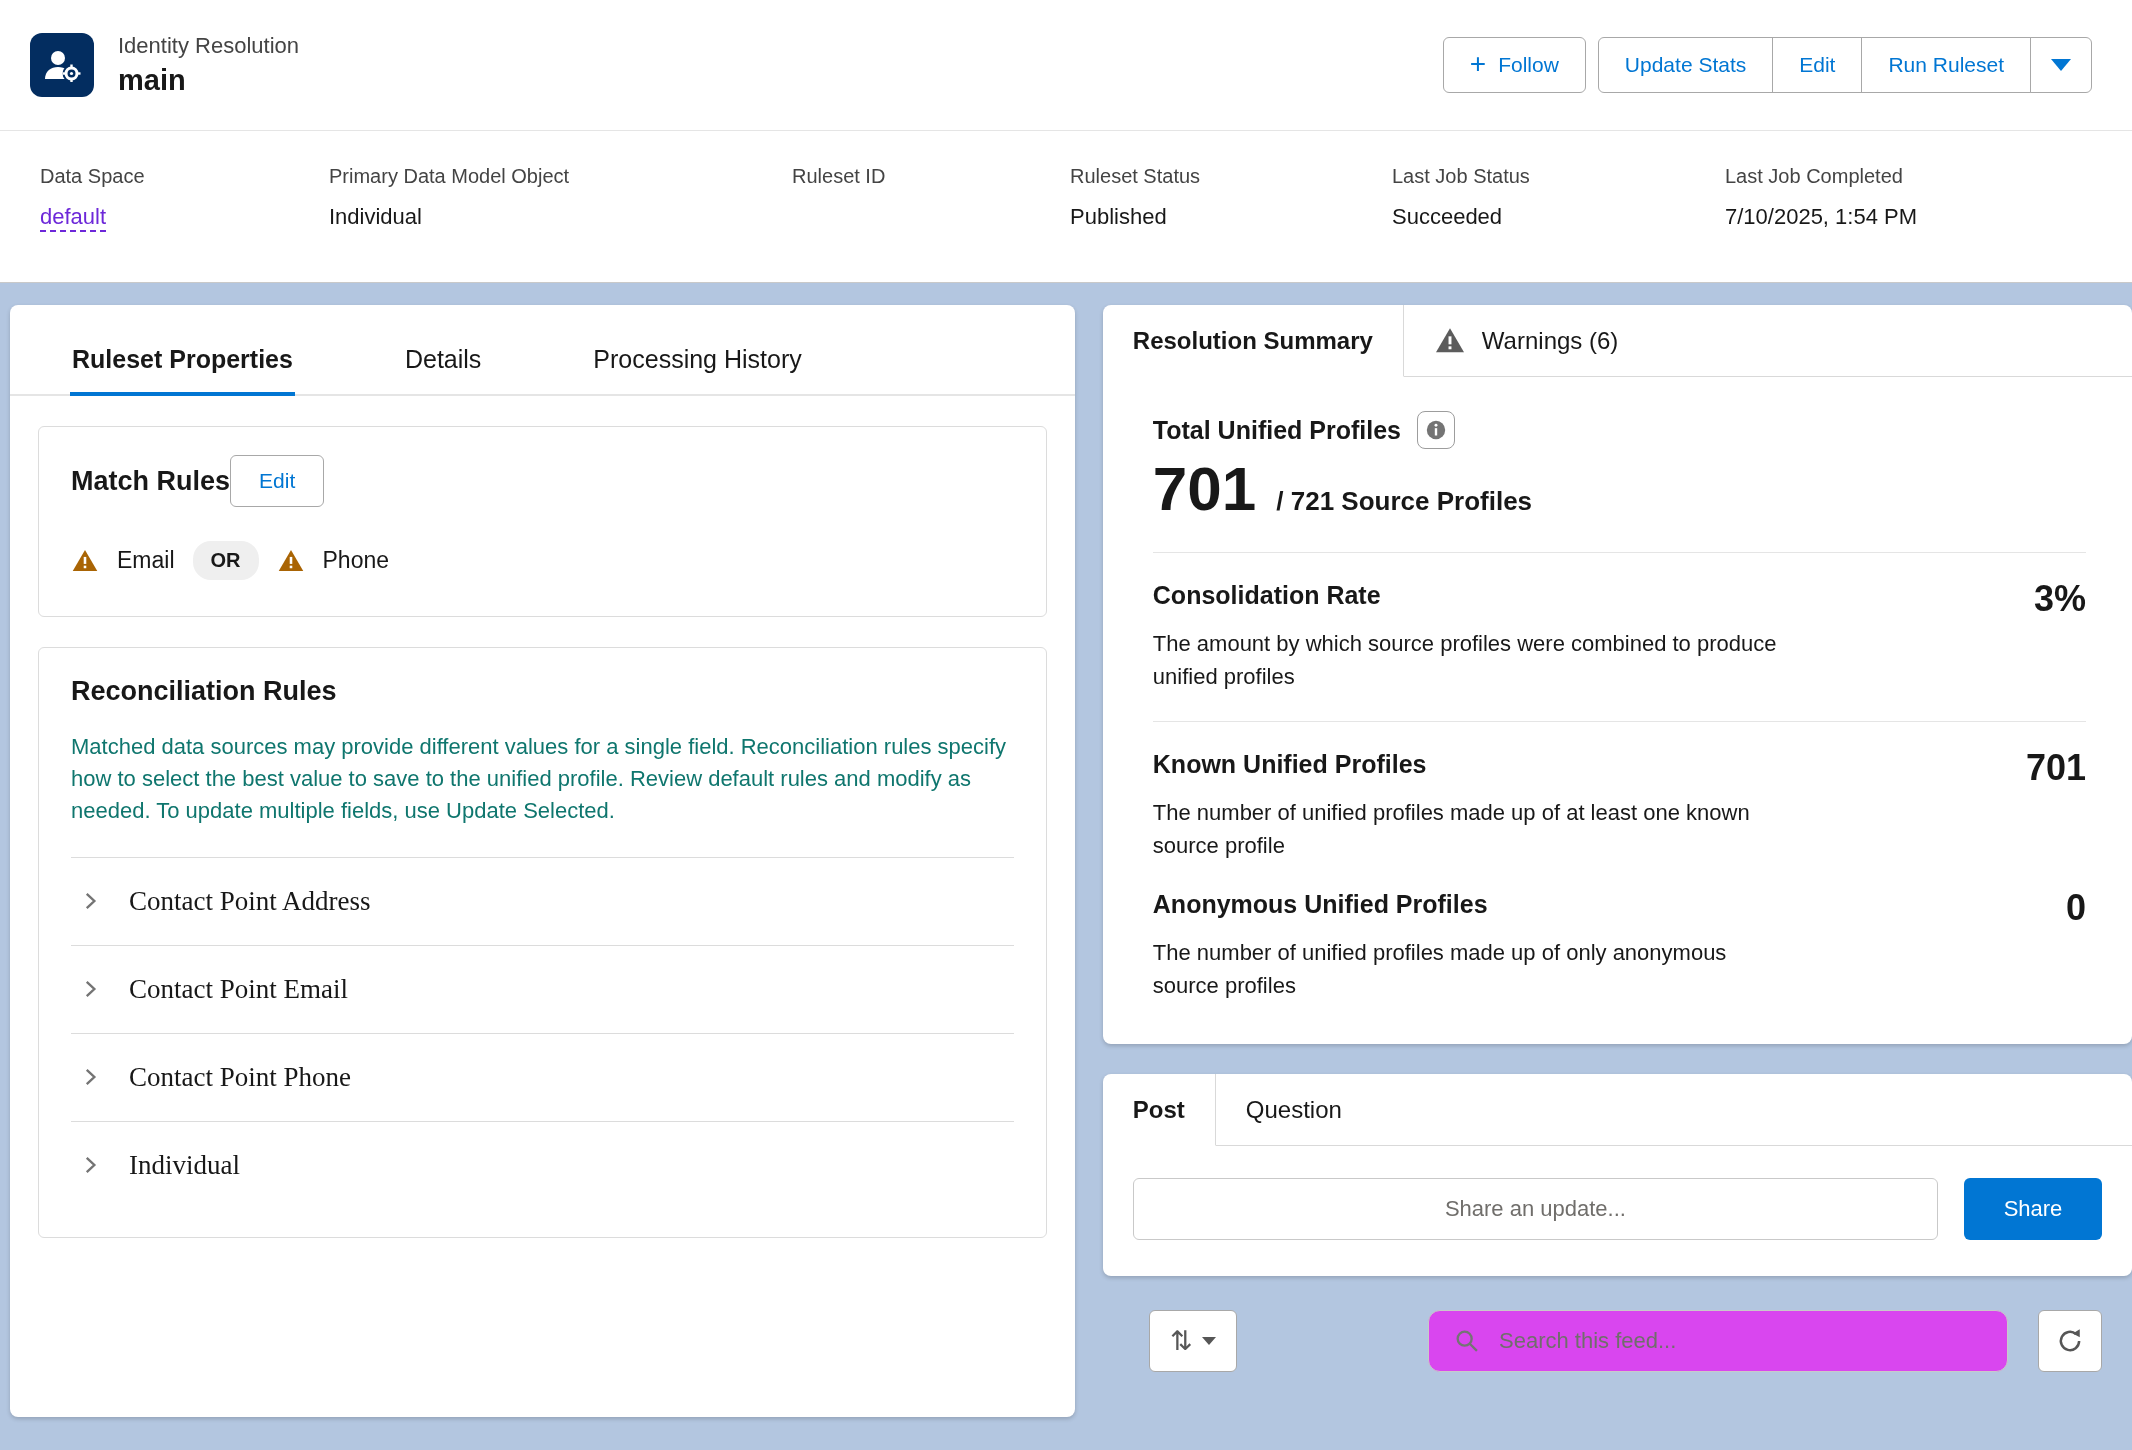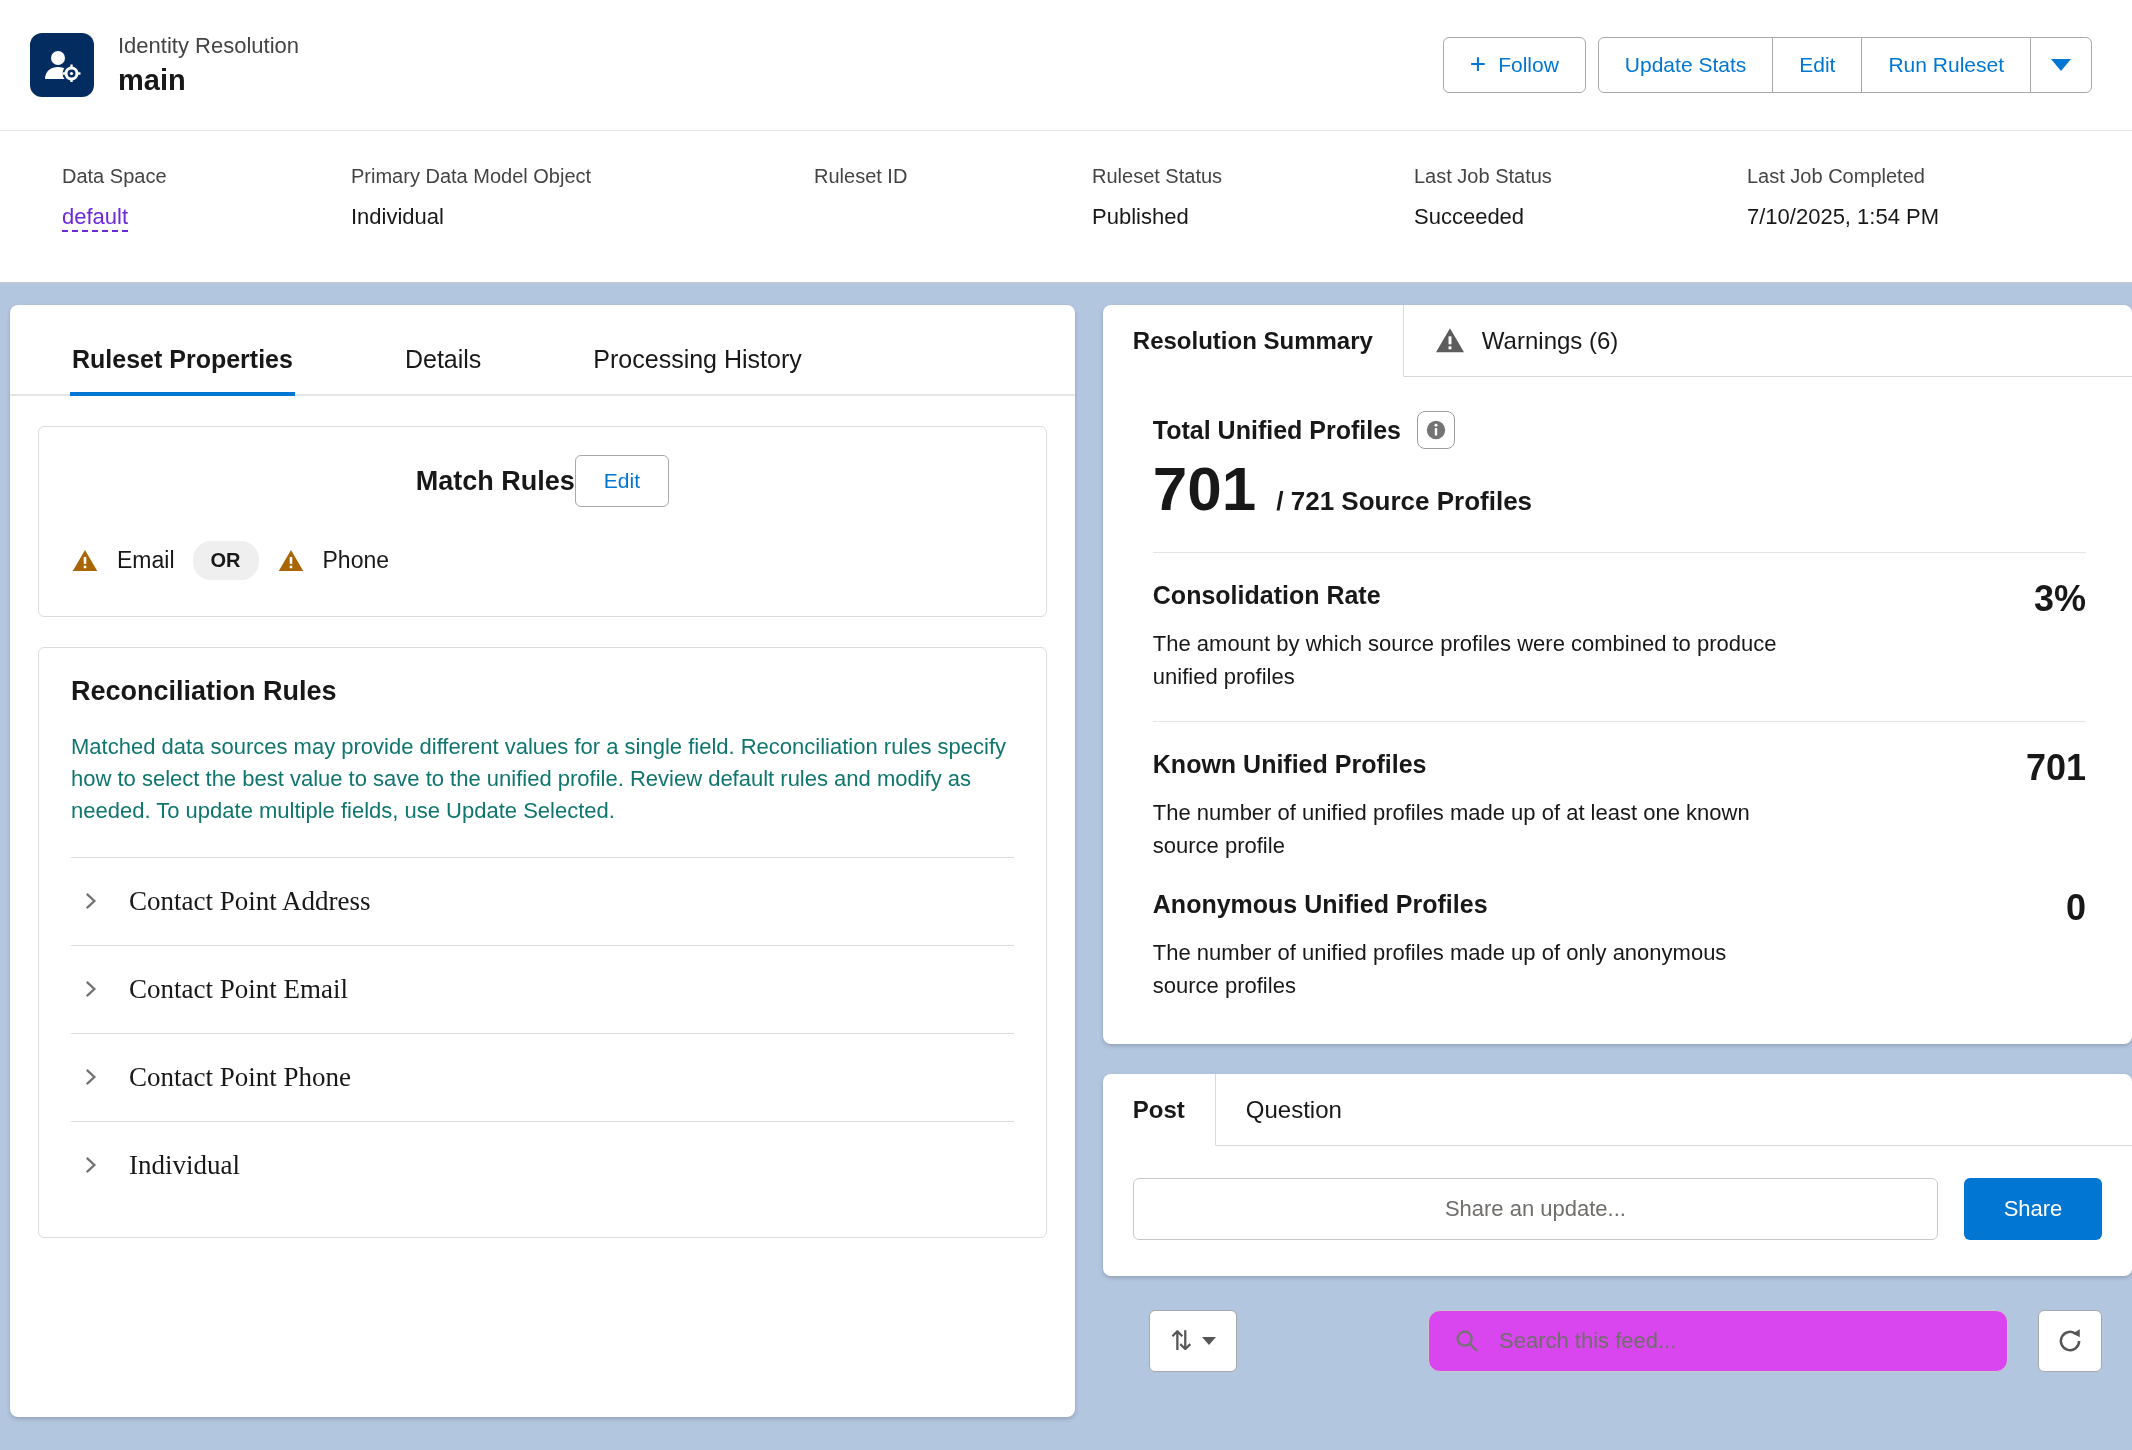--- a/index.html
+++ b/index.html
@@ -38,21 +38,21 @@
   .btn-group .btn:first-child{ border-radius:6px 0 0 6px; margin-left:0; }
   .btn-group .btn:last-child{ border-radius:0 6px 6px 0; }
   .caret-btn{ padding:0 20px; }
   .caret-down{
     width:0; height:0; border-left:10px solid transparent; border-right:10px solid transparent;
     border-top:12px solid #0176d3;
   }
 
   
   .highlights{
-    display:flex; background:#fff; padding:34px 62px 52px;
+    display:flex; background:#fff; padding:34px 40px 52px;
     border-bottom:1px solid #c9c9c9;
   }
   .field{ padding-right:20px; }
   .field:nth-child(1){ width:289px; }
   .field:nth-child(2){ width:463px; }
   .field:nth-child(3){ width:278px; }
   .field:nth-child(4){ width:322px; }
   .field:nth-child(5){ width:333px; }
   .field:nth-child(6){ flex:1; }
   .field-label{ font-size:20px; color:#444; }
@@ -64,21 +64,21 @@
   .card{ background:#fff; border-radius:8px; box-shadow:0 2px 4px rgba(0,0,0,.18); }
 
   
   .left-card{ width:1076px; min-height:1112px; }
   .ltabs{ display:flex; column-gap:108px; padding:26px 60px 0; border-bottom:2px solid #e5e5e5; }
   .ltab{ font-size:25px; color:#181818; padding:14px 2px 20px; position:relative; cursor:pointer; white-space:nowrap; }
   .ltab.active{ font-weight:bold; }
   .ltab.active::after{ content:""; position:absolute; left:0; right:0; bottom:-2px; height:4px; background:#0176d3; }
 
   .box{ border:1px solid #dcdcdc; border-radius:6px; margin:30px 28px 0; padding:28px 32px; }
-  .box-header{ display:flex; justify-content:center; align-items:center; }
+  .box-header{ display:flex; justify-content:flex-start; align-items:center; }
   .box h2{ font-size:27px; margin:0; font-weight:bold; }
   .btn.small{ height:52px; padding:0 28px; }
 
   .rule-row{ display:flex; align-items:center; gap:18px; margin-top:34px; padding-bottom:8px; }
   .rule-name{ font-size:23px; }
   .or-pill{ background:#efefef; border-radius:18px; padding:8px 18px; font-weight:bold; font-size:20px; }
 
   .recon-desc{ font-size:22px; line-height:1.45; margin:24px 0 30px; max-width:960px; color:#0f766e; }
   .recon-rows{ border-top:1px solid #dcdcdc; }
   .recon-row{

